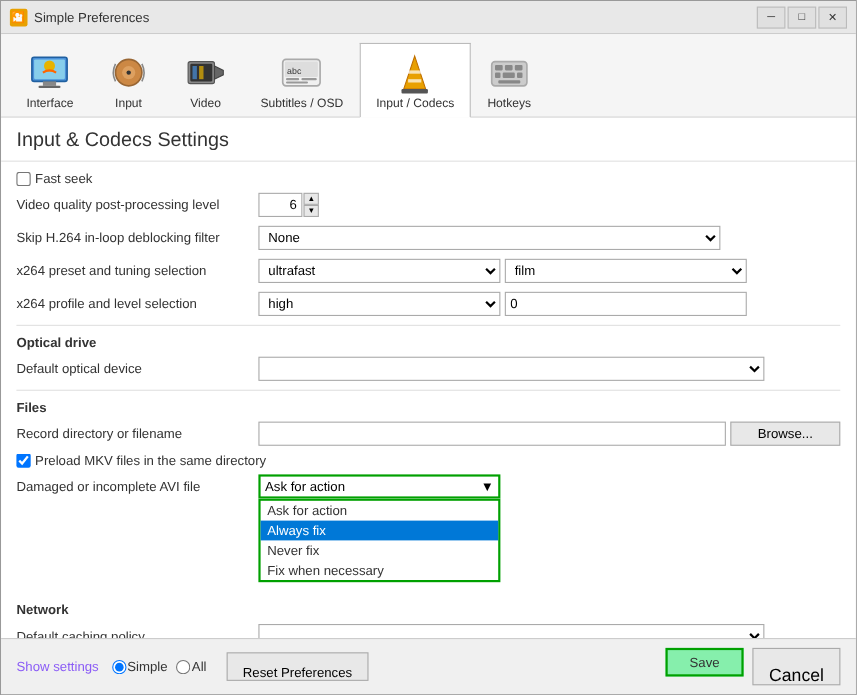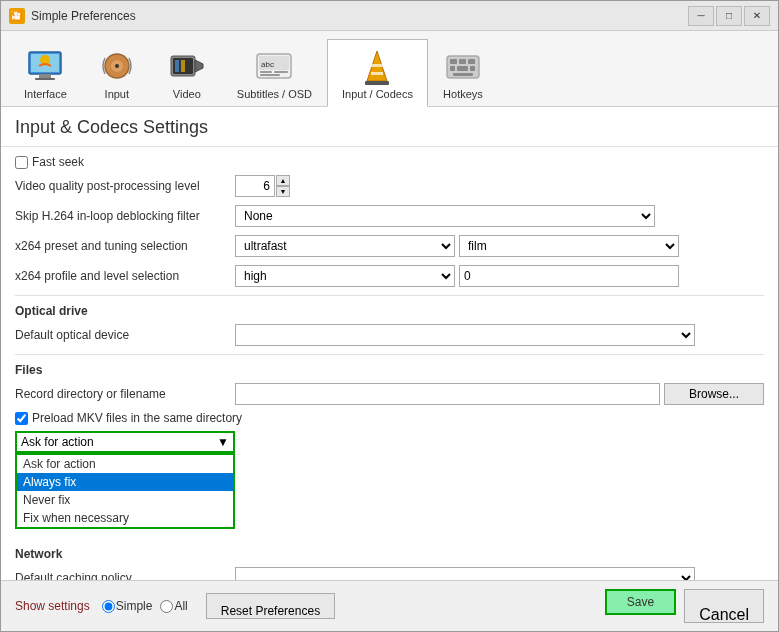--- a/index.html
+++ b/index.html
@@ -272,21 +272,21 @@
       flex-shrink: 0;
     }
     .show-settings {
       display: flex;
       align-items: center;
       gap: 8px;
       flex: 1;
     }
     .show-settings-label {
       font-size: 12px;
-      color: #7f1d1d;
+      color: #8b5cf6;
       margin-right: 4px;
     }
     .radio-item label {
       font-size: 12px;
       color: #333;
     }
     .reset-btn {
       padding: 10px 14px;
       background: #e8e8e8;
       border: 1px solid #aaa;
@@ -496,20 +496,21 @@
           <button class="browse-btn">Browse...</button>
         </div>
       </div>
 
       <div class="checkbox-row">
         <input type="checkbox" id="preload_mkv" checked="" style="">
         <label for="preload_mkv">Preload MKV files in the same directory</label>
       </div>
 
       <div class="setting-row" style="position:relative;z-index:10">
+        <span class="setting-label">Damaged or incomplete AVI file</span>
         <div class="setting-control" style="position:relative">
           <div style="position:relative;display:inline-block;width:220px">
             <div class="dropdown-btn">
               <span>Ask for action</span>
               <span>▼</span>
             </div>
             <div class="dropdown-list">
               <div class="dropdown-list-item">Ask for action</div>
               <div class="dropdown-list-item selected">Always fix</div>
               <div class="dropdown-list-item">Never fix</div>

